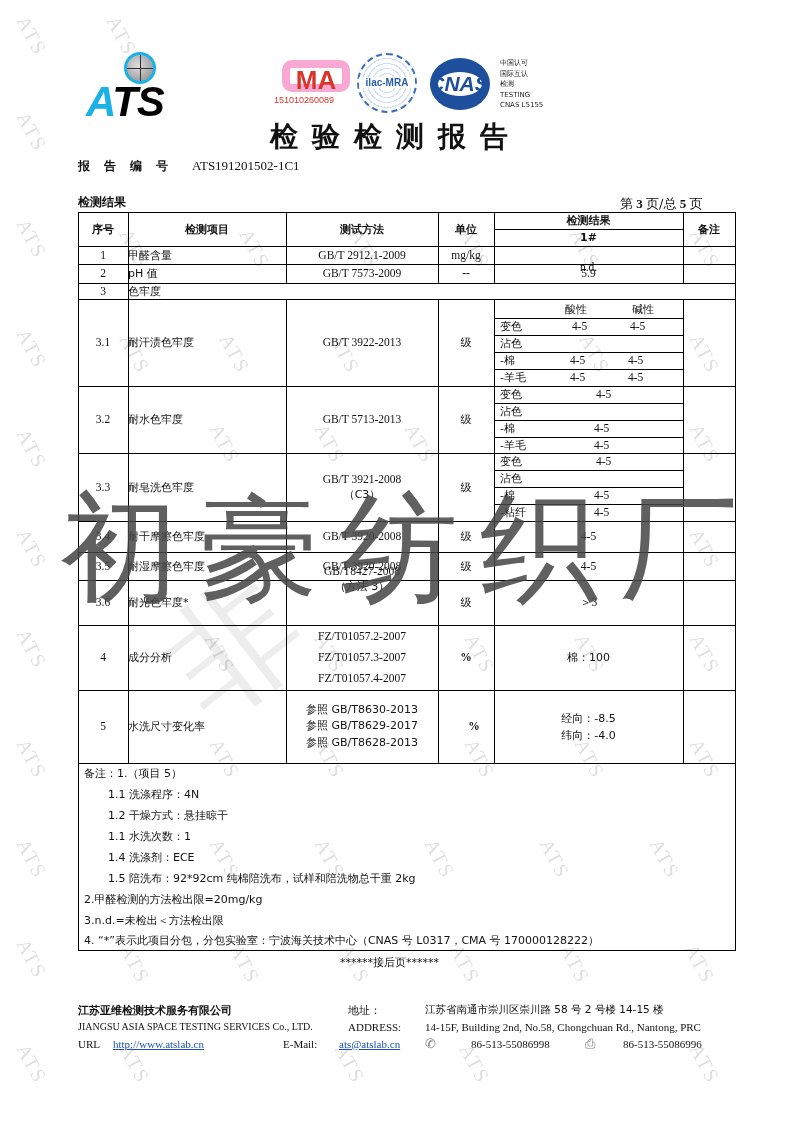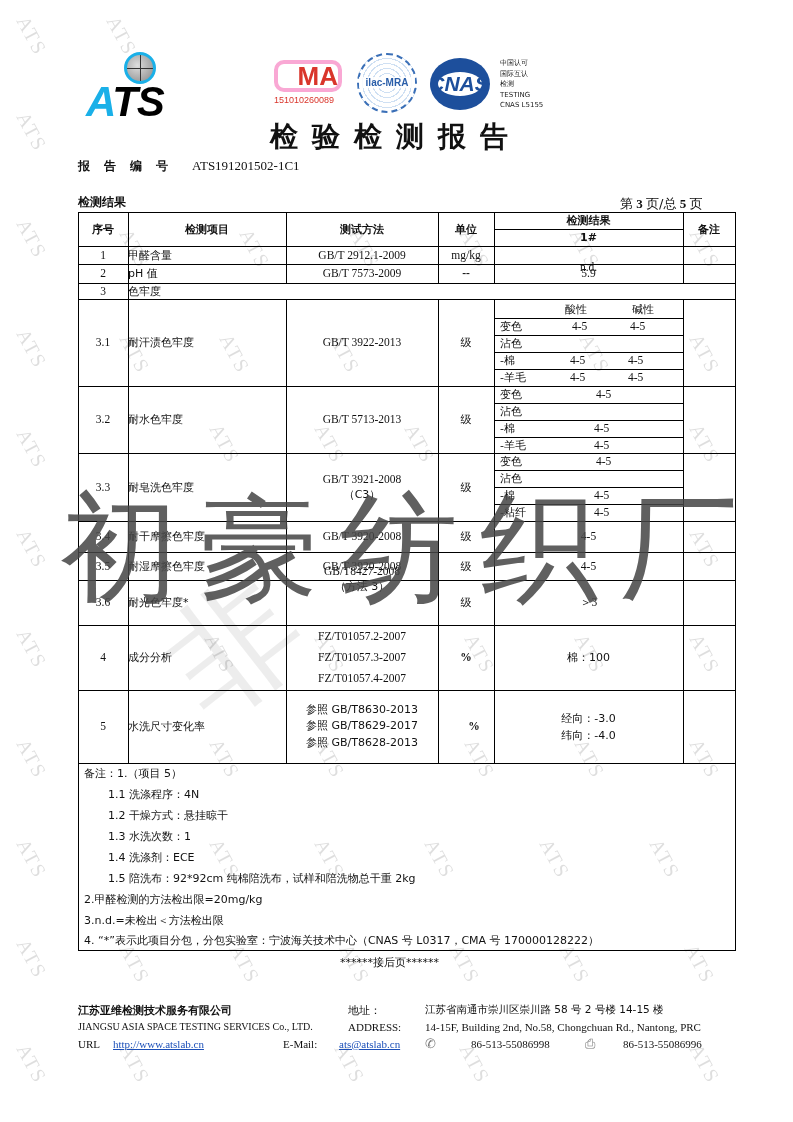--- a/index.html
+++ b/index.html
@@ -21,21 +21,21 @@
   
   .ats-logo { left: 86px; top: 52px; width: 110px; height: 70px; z-index: 5; }
   .globe { position: absolute; left: 38px; top: 0; width: 32px; height: 32px; border-radius: 50%; border: 3px solid #1ab0e8; background: radial-gradient(circle at 40% 40%, #ddd, #888); overflow: hidden; }
   .globe::before { content: ""; position: absolute; left: 50%; top: 0; bottom: 0; width: 1px; background: #333; }
   .globe::after { content: ""; position: absolute; top: 50%; left: 0; right: 0; height: 1px; background: #333; }
   .ats-letters { position: absolute; left: 0; top: 30px; font-family: "Liberation Sans", sans-serif; font-weight: bold; font-size: 42px; line-height: 40px; letter-spacing: -1px; }
   .ats-letters .a { color: #1ab0e8; font-style: italic; }
   .ats-letters .ts { color: #000; font-style: italic; }
 
   .cma { left: 268px; top: 58px; width: 72px; height: 52px; z-index: 5; }
-  .cma-box { position: absolute; left: 6px; top: 2px; width: 68px; height: 32px; border: 4px solid #f9a8d4; border-radius: 10px 10px 10px 10px; color: #d9352b; font-family: "Liberation Sans", sans-serif; font-size: 26px; font-weight: bold; text-align: right; line-height: 24px; }
+  .cma-box { position: absolute; left: 14px; top: 2px; width: 68px; height: 32px; border: 8px solid #f9a8d4; border-radius: 10px 10px 10px 10px; color: #d9352b; font-family: "Liberation Sans", sans-serif; font-size: 26px; font-weight: bold; text-align: center; line-height: 24px; }
   .cma-num { position: absolute; left: 0; top: 37px; width: 72px; font-family: "Liberation Sans", sans-serif; font-size: 9px; color: #d9352b; text-align: center; }
 
   .ilac { left: 357px; top: 53px; width: 60px; height: 60px; z-index: 5; border-radius: 50%; border: 2px dashed #3a6fb7; background: repeating-radial-gradient(circle, #fff 0 4px, #cfe0f3 4px 5px); }
   .ilac span { position: absolute; left: 0; top: 22px; width: 56px; text-align: center; font-family: "Liberation Sans", sans-serif; font-size: 10px; font-weight: bold; color: #2a5ea9; background: rgba(255,255,255,0.85); }
 
   .cnas { left: 424px; top: 58px; width: 70px; height: 52px; z-index: 5; }
   .cnas-arc { position: absolute; left: 6px; top: 0; width: 60px; height: 52px; border-radius: 50%; background: #1d4f9c; }
   .cnas-arc::after { content: ""; position: absolute; left: 8px; top: 14px; width: 44px; height: 24px; background: #fff; border-radius: 50% / 50%; }
   .cnas-text { position: absolute; left: 0; top: 14px; width: 70px; text-align: center; font-family: "Liberation Sans", sans-serif; font-style: italic; font-weight: bold; font-size: 21px; color: #1d4f9c; z-index: 2; }
   .cnas-side { left: 500px; top: 58px; width: 70px; z-index: 5; font-family: "DejaVu Sans", sans-serif; font-size: 7px; line-height: 10.5px; color: #222; }
@@ -311,28 +311,28 @@
 
 <div class="cell c" style="left:78px;top:690px;width:50px;height:73px">5</div>
 <div class="cell l cn" style="left:128px;top:690px;width:158px;height:73px">水洗尺寸变化率</div>
 <div class="cell c stack cn" style="left:286px;top:690px;width:152px;height:73px;line-height:16.5px">
   <span>参照 GB/T8630-2013</span>
   <span>参照 GB/T8629-2017</span>
   <span>参照 GB/T8628-2013</span>
 </div>
 <div class="cell c" style="left:438px;top:690px;width:72px;height:73px;font-weight:bold">%</div>
 <div class="cell c stack cn" style="left:494px;top:690px;width:189px;height:73px;line-height:17px">
-  <span>经向：-3.0</span>
+  <span>经向：-8.5</span>
   <span>纬向：-4.0</span>
 </div>
 
 <div class="note" style="top:766px">备注：1.（项目 5）</div>
 <div class="note ind" style="top:787px">1.1 洗涤程序：4N</div>
 <div class="note ind" style="top:808px">1.2 干燥方式：悬挂晾干</div>
-<div class="note ind" style="top:829px">1.3 水洗次数：1</div>
+<div class="note ind" style="top:829px">1.1 水洗次数：1</div>
 <div class="note ind" style="top:850px">1.4 洗涤剂：ECE</div>
 <div class="note ind" style="top:871px">1.5 陪洗布：92*92cm 纯棉陪洗布，试样和陪洗物总干重 2kg</div>
 <div class="note" style="top:892px">2.甲醛检测的方法检出限=20mg/kg</div>
 <div class="note" style="top:913px">3.n.d.=未检出＜方法检出限</div>
 <div class="note" style="top:933px">4.  “*”表示此项目分包，分包实验室：宁波海关技术中心（CNAS 号 L0317，CMA 号 170000128222）</div>
 
 <div class="abs cn" style="left:340px;top:955px;z-index:5;font-family:'DejaVu Sans',sans-serif;font-size:11px">******接后页******</div>
 
 <div class="wm-big">初豪纺织厂</div>
 

